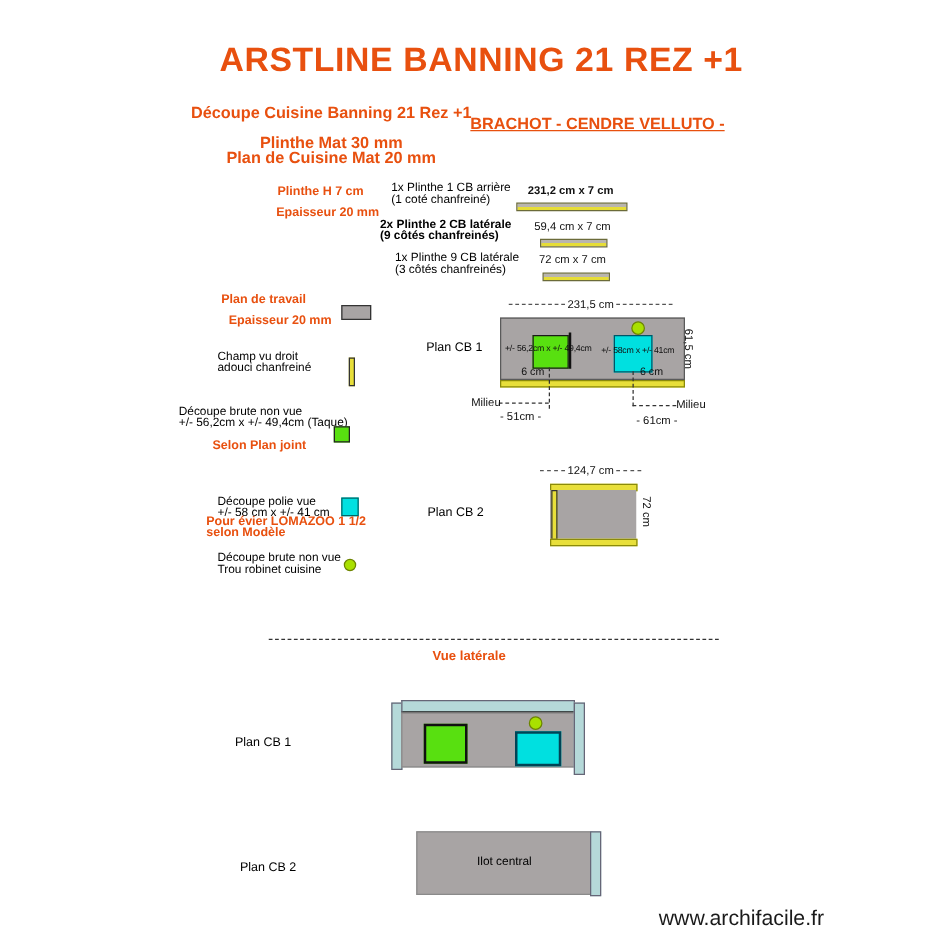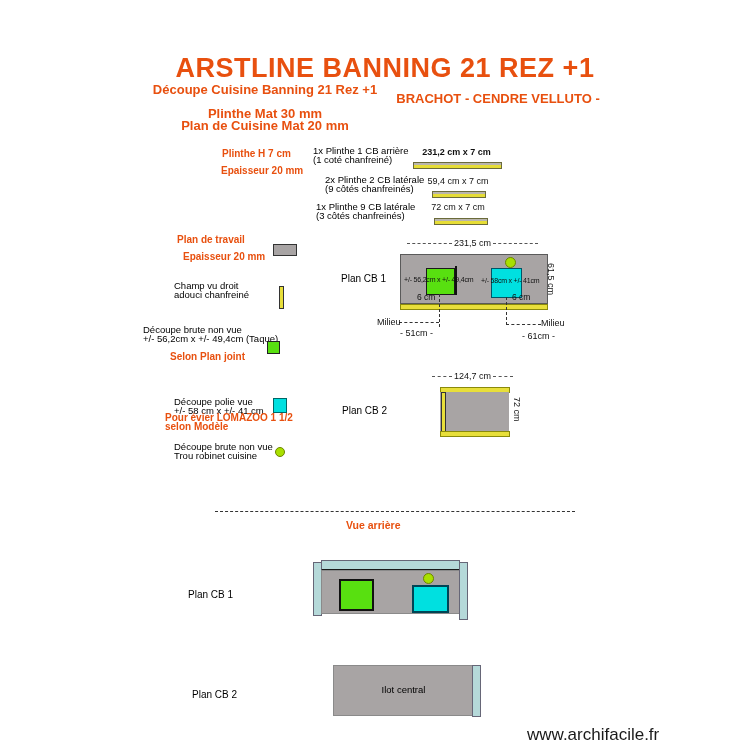--- a/index.html
+++ b/index.html
@@ -25,43 +25,43 @@
   .green{background:#58e010;}
   .cyan{background:#00e0e0;}
   .dot{background:#a9e000;border:1px solid #6d8400;border-radius:50%;}
   .blue{background:#b5d9d9;border:1px solid #667;}
 </style>
 </head>
 <body>
 
 <div class="page">
 
-  <div class="abs org title ctr" style="left:30px;top:33px;width:710px;margin-top:20px;">ARSTLINE BANNING 21 REZ +1</div>
+  <div class="abs org title ctr" style="left:30px;top:33px;width:710px;">ARSTLINE BANNING 21 REZ +1</div>
 
   <div class="abs ctr org sub" style="left:140px;top:84px;width:250px;">
     <div>Découpe Cuisine Banning 21 Rez +1</div>
     <div style="margin-top:11px;">Plinthe Mat 30 mm</div>
     <div>Plan de Cuisine Mat 20 mm</div>
   </div>
 
-  <div class="abs ctr org sub" style="left:382px;top:93px;width:232px;">
+  <div class="abs ctr org sub" style="left:362px;top:93px;width:232px;text-decoration:underline;">
     <div>BRACHOT - CENDRE VELLUTO -</div>
   </div>
 
   <div class="abs org lbl10" style="left:222px;top:149px;">Plinthe H 7 cm</div>
   <div class="abs org lbl10" style="left:221px;top:166px;">Epaisseur  20 mm</div>
 
   <div class="abs blk" style="left:313px;top:147px;">
     <div>1x Plinthe 1 CB arrière</div>
     <div>(1 coté chanfreiné)</div>
   </div>
   <div class="abs dimtxt ctr" style="left:409px;top:147px;width:95px;font-weight:bold;">231,2 cm x 7 cm</div>
   <div class="abs bar" style="left:413px;top:162px;width:87px;height:5px;"></div>
 
-  <div class="abs blk" style="left:325px;top:176px;">
+  <div class="abs blk" style="left:304px;top:176px;font-weight:bold;">
     <div>2x Plinthe 2 CB latérale</div>
     <div>(9 côtés chanfreinés)</div>
   </div>
   <div class="abs dimtxt ctr" style="left:410px;top:176px;width:96px;">59,4 cm x 7 cm</div>
   <div class="abs bar" style="left:432px;top:191px;width:52px;height:5px;"></div>
 
   <div class="abs blk" style="left:316px;top:203px;">
     <div>1x Plinthe 9 CB latérale</div>
     <div>(3 côtés chanfreinés)</div>
   </div>
@@ -122,36 +122,36 @@
   <div class="abs vtext" style="left:546px;top:256px;height:46px;">61,5 cm</div>
 
   <div class="abs dashv" style="left:439px;top:294px;height:33px;"></div>
   <div class="abs dashh" style="left:399px;top:322px;width:40px;"></div>
   <div class="abs dimtxt" style="left:377px;top:317px;">Milieu</div>
   <div class="abs dimtxt" style="left:400px;top:328px;">- 51cm -</div>
 
   <div class="abs dashv" style="left:506px;top:297px;height:28px;"></div>
   <div class="abs dashh" style="left:506px;top:324px;width:35px;"></div>
   <div class="abs dimtxt" style="left:541px;top:318px;">Milieu</div>
-  <div class="abs dimtxt" style="left:522px;top:331px;">- 61cm -</div>
+  <div class="abs dimtxt" style="left:509px;top:331px;">- 61cm -</div>
 
   <div class="abs blk" style="left:342px;top:407px;font-size:10px;">Plan CB 2</div>
   <div class="abs dimline" style="left:432px;top:371px;width:81px;">
     <span class="ln"></span>
     <span class="dimtxt">124,7 cm</span>
     <span class="ln"></span>
   </div>
   <div class="abs yellow" style="left:440px;top:387px;width:68px;height:4px;"></div>
   <div class="abs graybox" style="left:440px;top:392px;width:69px;height:39px;"></div>
   <div class="abs" style="left:441px;top:392px;width:3px;height:38px;background:#e8df3a;border:1px solid #333;"></div>
   <div class="abs yellow" style="left:440px;top:431px;width:68px;height:4px;"></div>
   <div class="abs vtext" style="left:512px;top:394px;height:30px;">72 cm</div>
 
   <div class="abs dashh" style="left:215px;top:511px;width:360px;"></div>
-  <div class="abs org" style="left:346px;top:519px;font-size:10.5px;">Vue arrière</div>
+  <div class="abs org" style="left:346px;top:519px;font-size:10.5px;">Vue latérale</div>
 
   <div class="abs blk" style="left:188px;top:591px;font-size:10px;">Plan CB 1</div>
   <div class="abs blue" style="left:313px;top:562px;width:7px;height:52px;"></div>
   <div class="abs blue" style="left:321px;top:560px;width:137px;height:8px;border-bottom:2px solid #1a1a1a;"></div>
   <div class="abs graybox" style="left:321px;top:570px;width:137px;height:42px;border:1px solid #8a8a8a;"></div>
   <div class="abs blue" style="left:459px;top:562px;width:7px;height:56px;"></div>
   <div class="abs green" style="left:339px;top:579px;width:31px;height:28px;border:2px solid #111;"></div>
   <div class="abs cyan" style="left:412px;top:585px;width:33px;height:24px;border:2px solid #045;"></div>
   <div class="abs dot" style="left:423px;top:573px;width:9px;height:9px;"></div>
 

